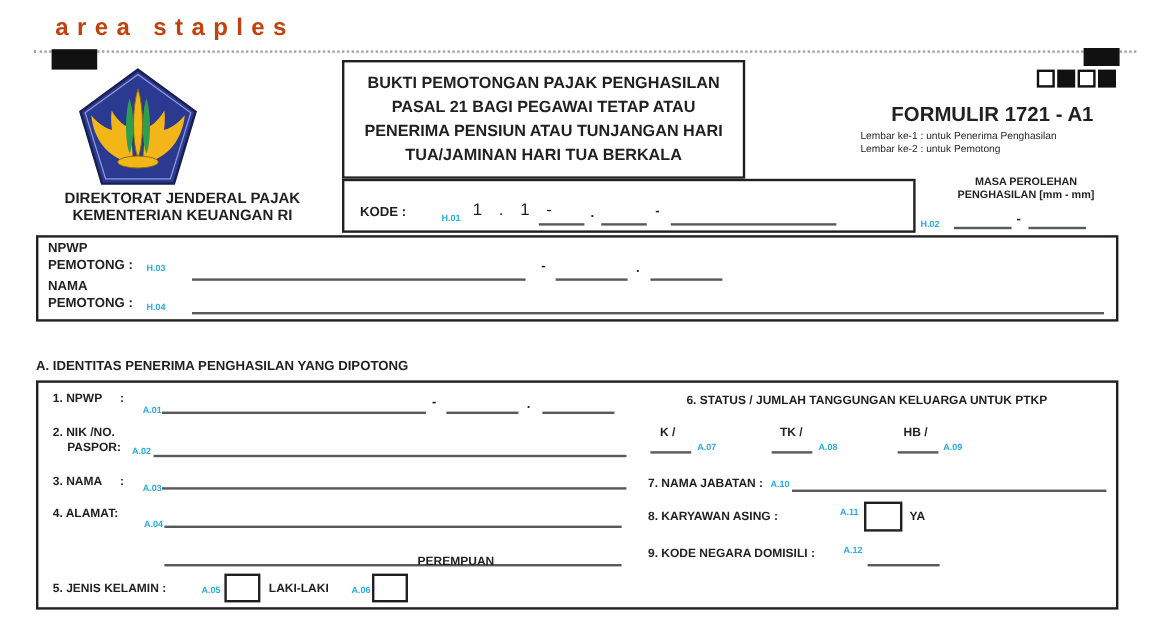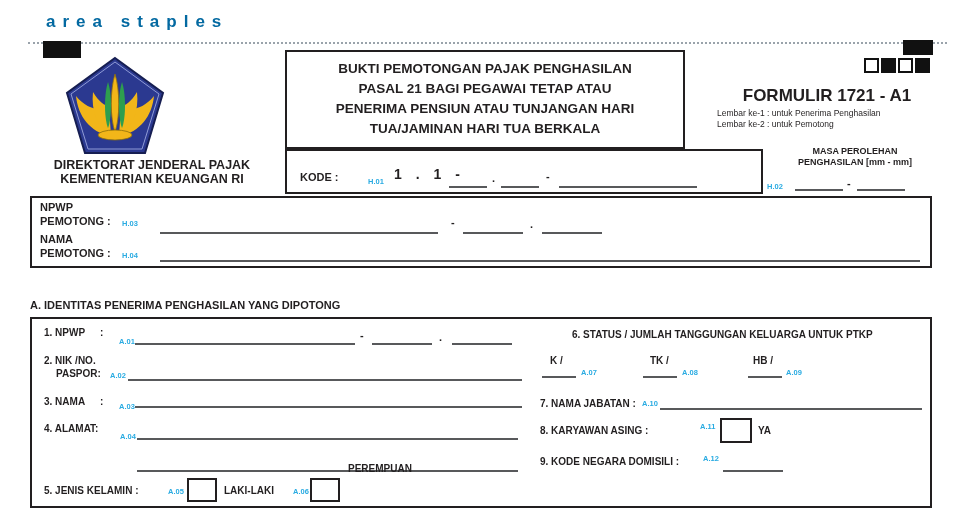--- a/index.html
+++ b/index.html
@@ -10,27 +10,27 @@
   .lbl11 { font-weight:bold; font-size:11px; color:#221f20; }
   .code { color:#29abe2; font-size:7.5px; font-weight:bold; }
   .ul { position:absolute; height:0; border-bottom:2px solid #58595b; }
   .box { position:absolute; border:2px solid #221f20; background:#fff; }
   .cb { position:absolute; border:2px solid #221f20; background:#fff; }
   .sq { position:absolute; width:15px; height:15px; }
   .sq.outline { border:2.5px solid #111; background:#fff; }
   .sq.filled { background:#111; }
   .rect { position:absolute; background:#111; }
   .dotted { position:absolute; border-top:2px dotted #9aa3ab; }
-  .staples { font-weight:bold; font-size:17px; letter-spacing:7px; color:#0369a1; }
+  .staples { font-weight:bold; font-size:20px; letter-spacing:7px; color:#c2410c; }
   .ministry { width:268px; text-align:center; font-weight:bold; font-size:12.5px; line-height:14px; color:#221f20; }
   .titlebox { padding-top:7px; text-align:center; font-weight:bold; font-size:13.5px; line-height:20px; color:#221f20; }
   .formcode { width:230px; text-align:center; font-weight:bold; font-size:17px; color:#221f20; }
   .lembar { font-size:8.5px; line-height:11px; color:#221f20; }
   .masa { width:160px; text-align:center; font-weight:bold; font-size:9px; line-height:11px; color:#221f20; }
-  .nomorval { font-weight:bold; font-size:14px; letter-spacing:5px; color:#221f20; }
+  .nomorval { font-weight:normal; font-size:14px; letter-spacing:5px; color:#221f20; }
   .sep { font-weight:bold; font-size:11px; color:#221f20; }
 </style>
 </head>
 <body>
 
 <div class="canvas">
 
   <div class="abs staples" style="left:46px; top:12px;">area staples</div>
   <div class="dotted" style="left:28px; top:42px; width:919px;"></div>
   <div class="rect" style="left:43px; top:41px; width:38px; height:17px;"></div>
@@ -56,21 +56,21 @@
         <path d="M58,26 C62,38 62,62 58,72 C54,62 54,38 58,26 Z" fill="#2e9e4f"></path>
       </g>
       <ellipse cx="51" cy="79" rx="17" ry="5" fill="#f2b619" stroke="#8a6d0b" stroke-width="0.8"></ellipse>
     </svg>
   </div>
   <div class="abs ministry" style="left:18px; top:158px;">
     <div>DIREKTORAT JENDERAL PAJAK</div>
     <div>KEMENTERIAN KEUANGAN RI</div>
   </div>
 
-  <div class="box titlebox" style="left:285px; top:50px; width:400px; height:99px;">
+  <div class="box titlebox" style="left:285px; top:50px; width:336px; height:99px;">
     <div>BUKTI PEMOTONGAN PAJAK PENGHASILAN</div>
     <div>PASAL 21 BAGI PEGAWAI TETAP ATAU</div>
     <div>PENERIMA PENSIUN ATAU TUNJANGAN HARI</div>
     <div>TUA/JAMINAN  HARI TUA BERKALA</div>
   </div>
 
   <div class="abs formcode" style="left:712px; top:86px;">FORMULIR 1721 - A1</div>
   <div class="abs lembar" style="left:717px; top:108px;">Lembar ke-1 : untuk Penerima Penghasilan</div>
   <div class="abs lembar" style="left:717px; top:119px;">Lembar ke-2 : untuk Pemotong</div>
 

